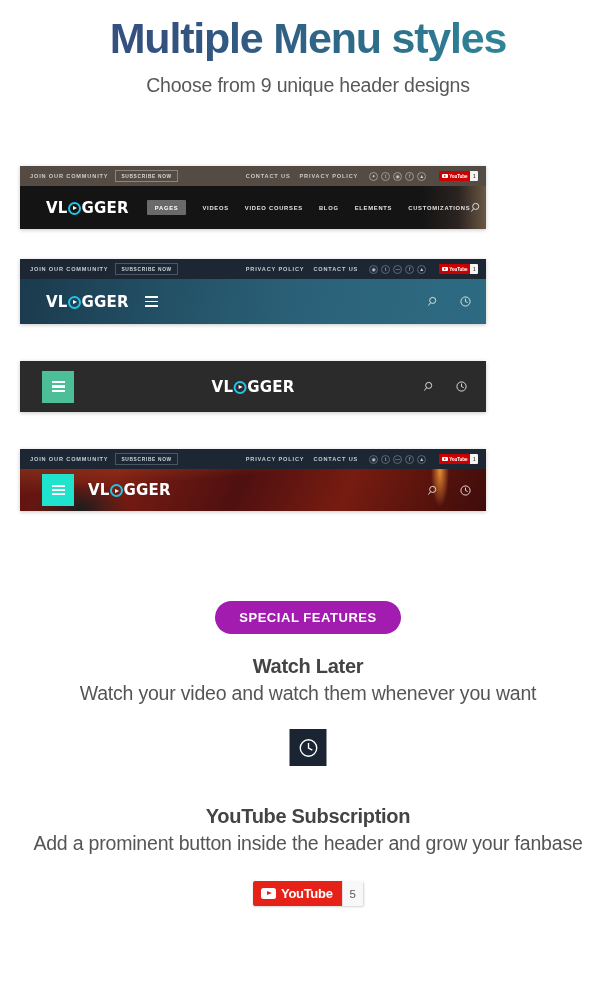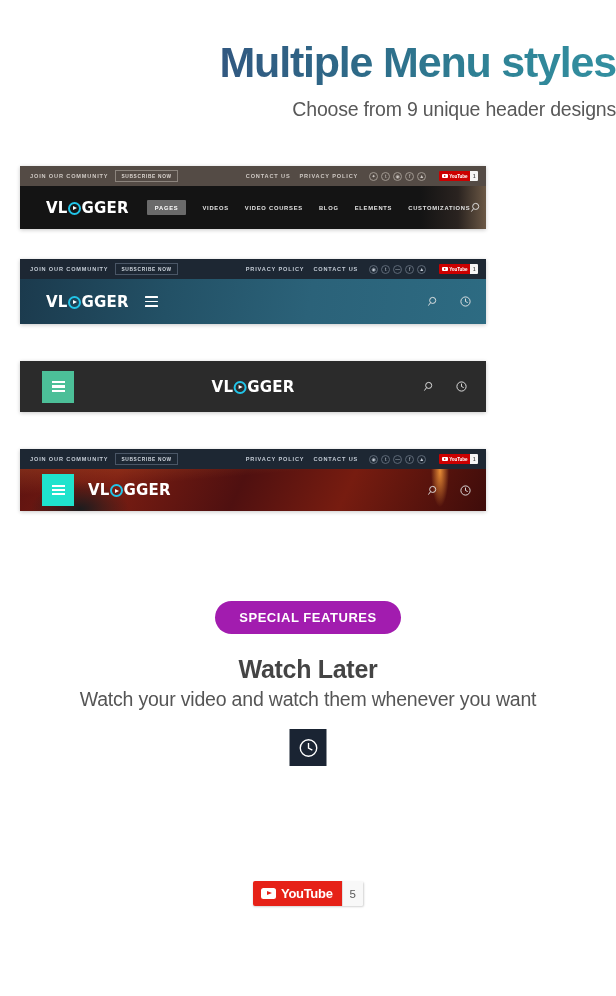--- a/index.html
+++ b/index.html
@@ -5,21 +5,21 @@
   * { box-sizing: border-box; margin: 0; padding: 0; }
   html, body {
     width: 616px; height: 996px;
     background: #ffffff;
     font-family: "Liberation Sans", sans-serif;
     overflow: hidden;
   }
   .page { position: relative; width: 616px; height: 996px; background: #fff; }
 
   
-  .hero { padding-top: 40px; text-align: right; }
+  .hero { padding-top: 16px; text-align: center; }
   .hero-title {
     font-size: 43px;
     font-weight: 700;
     letter-spacing: -1.2px;
     line-height: 1.05;
     background: linear-gradient(90deg, #3a4a85 0%, #33527e 28%, #2e6a88 58%, #2f8396 80%, #338fa0 100%);
     -webkit-background-clip: text;
     background-clip: text;
     color: transparent;
     -webkit-text-fill-color: transparent;
@@ -182,21 +182,21 @@
   
   .badge-wrap { position: absolute; top: 601px; left: 0; right: 0; text-align: center; }
   .badge {
     display: inline-block; background: #a21caf; color: #fff;
     font-size: 13px; font-weight: 700; letter-spacing: .55px;
     padding: 9px 24px; border-radius: 17px;
   }
 
   .feat { position: absolute; left: 0; right: 0; text-align: center; }
   .feat-title {
-    font-size: 25px; font-weight: 700; color: #444444; letter-spacing: -.3px;
+    font-size: 20px; font-weight: 700; color: #444444; letter-spacing: -.3px;
   }
   .feat-desc {
     font-size: 19.5px; color: #555555; margin-top: 4px; letter-spacing: -.2px;
   }
   .feat-1 { top: 655px; }
   .feat-2 { top: 805px; }
 
   .clock-tile {
     position: absolute; top: 729px; left: 50%; transform: translateX(-50%);
     width: 37px; height: 37px; background: #1a2433;
@@ -451,20 +451,24 @@
     <div class="feat-desc">Watch your video and watch them whenever you want</div>
   </div>
 
   <div class="clock-tile">
     <svg viewBox="0 0 24 24" fill="none" stroke="#ffffff" stroke-width="1.5">
       <circle cx="12" cy="12" r="9"></circle>
         <polyline points="12,6.5 12,12 16.2,14.2"></polyline>
     </svg>
   </div>
 
+  <div class="feat feat-2">
+    <div class="feat-title">YouTube Subscription</div>
+    <div class="feat-desc">Add a prominent button inside the header and grow your fanbase</div>
+  </div>
 
   <div class="yt-btn-wrap">
     <div class="yt-btn">
       <div class="yt-btn-main">
         <span class="yt-play"></span>
         <span class="yt-label">YouTube</span>
       </div>
       <div class="yt-count">5</div>
     </div>
   </div>

